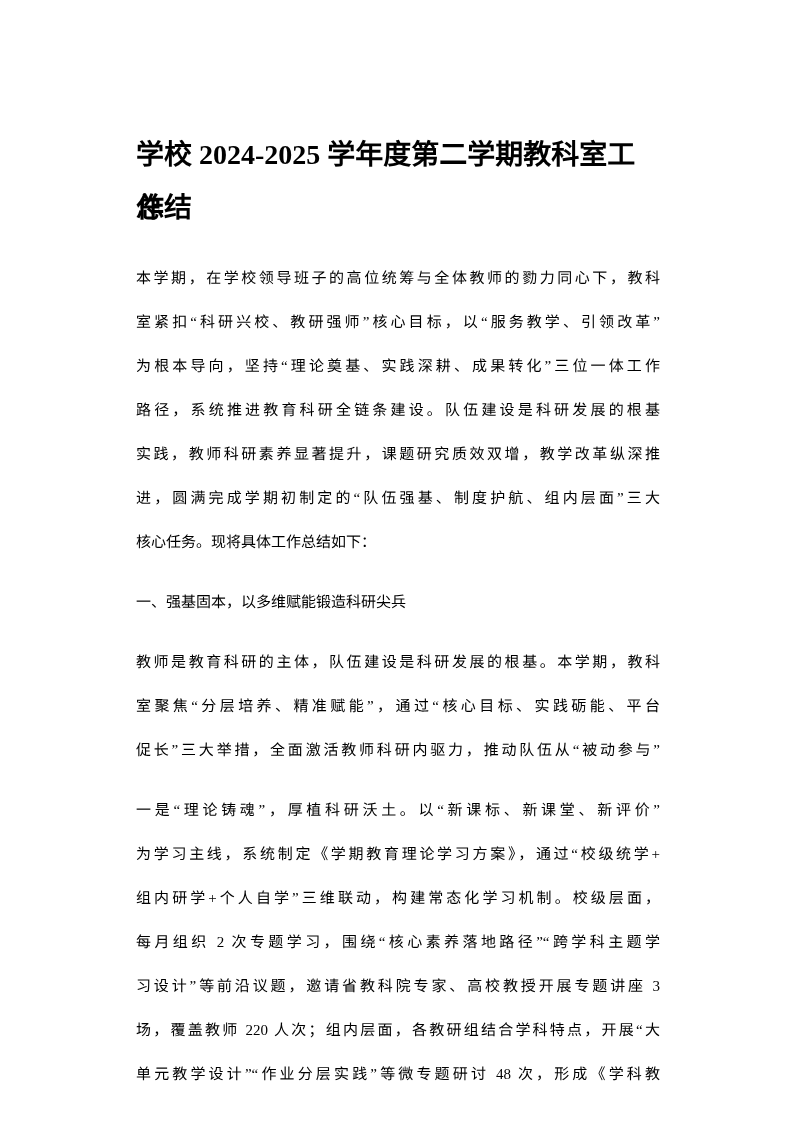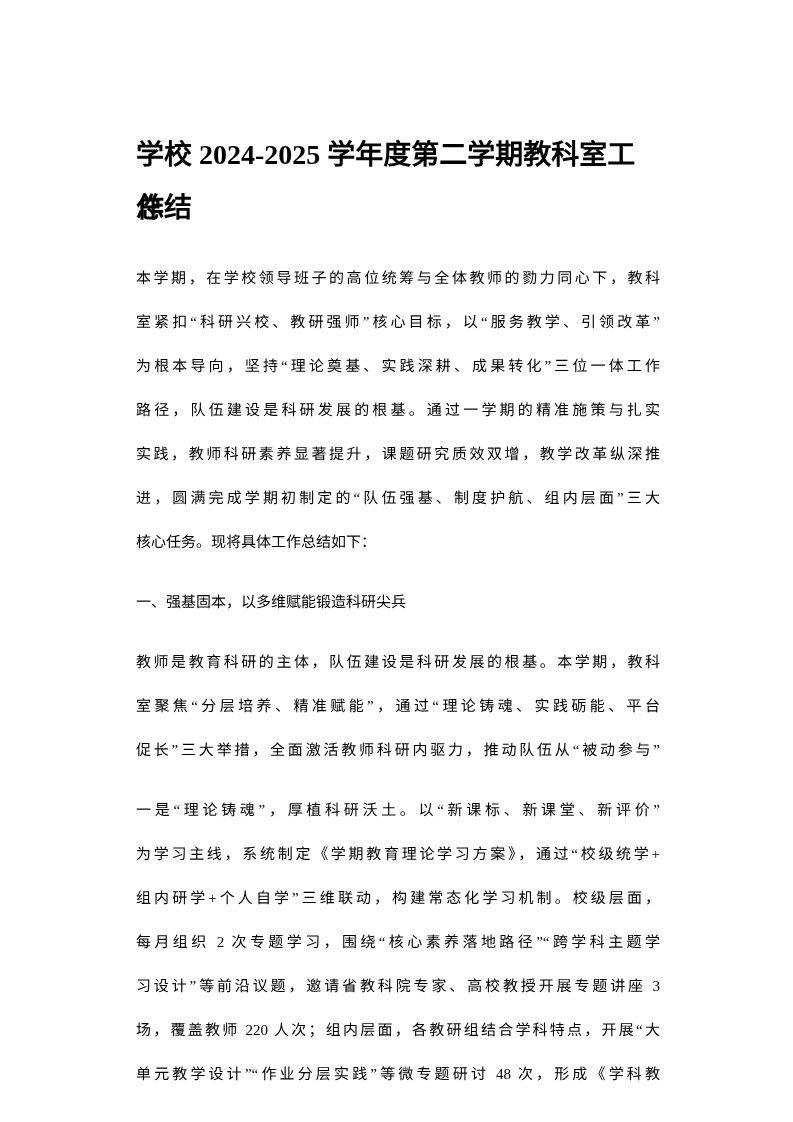--- a/index.html
+++ b/index.html
@@ -57,31 +57,31 @@
 <div class="page">
   <div class="doc-content">
       <div class="block b-title">
         <div class="line left">学校 2024-2025 学年度第二学期教科室工作</div>
         <div class="line left">总结</div>
       </div>
       <div class="block b-para">
         <div class="line just">本学期，在学校领导班子的高位统筹与全体教师的勠力同心下，教科</div>
         <div class="line just">室紧扣“科研兴校、教研强师”核心目标，以“服务教学、引领改革”</div>
         <div class="line just">为根本导向，坚持“理论奠基、实践深耕、成果转化”三位一体工作</div>
-        <div class="line just">路径，队伍建设是科研发展的根基。通过一学期的精准施策与扎实</div>
+        <div class="line just">路径，系统推进教育科研全链条建设。队伍建设是科研发展的根基</div>
         <div class="line just">实践，教师科研素养显著提升，课题研究质效双增，教学改革纵深推</div>
         <div class="line just">进，圆满完成学期初制定的“队伍强基、制度护航、组内层面”三大</div>
         <div class="line left">核心任务。现将具体工作总结如下：</div>
       </div>
       <div class="block b-heading">
         <div class="line left">一、强基固本，以多维赋能锻造科研尖兵</div>
       </div>
       <div class="block b-para">
         <div class="line just">教师是教育科研的主体，队伍建设是科研发展的根基。本学期，教科</div>
-        <div class="line just">室聚焦“分层培养、精准赋能”，通过“理论铸魂、实践砺能、平台</div>
+        <div class="line just">室聚焦“分层培养、精准赋能”，通过“核心目标、实践砺能、平台</div>
         <div class="line just">促长”三大举措，全面激活教师科研内驱力，推动队伍从“被动参与”</div>
       </div>
       <div class="block b-para">
         <div class="line just">一是“理论铸魂”，厚植科研沃土。以“新课标、新课堂、新评价”</div>
         <div class="line just">为学习主线，系统制定《学期教育理论学习方案》，通过“校级统学+</div>
         <div class="line just">组内研学+个人自学”三维联动，构建常态化学习机制。校级层面，</div>
         <div class="line just">每月组织 2 次专题学习，围绕“核心素养落地路径”“跨学科主题学</div>
         <div class="line just">习设计”等前沿议题，邀请省教科院专家、高校教授开展专题讲座 3</div>
         <div class="line just">场，覆盖教师 220 人次；组内层面，各教研组结合学科特点，开展“大</div>
         <div class="line just">单元教学设计”“作业分层实践”等微专题研讨 48 次，形成《学科教</div>

